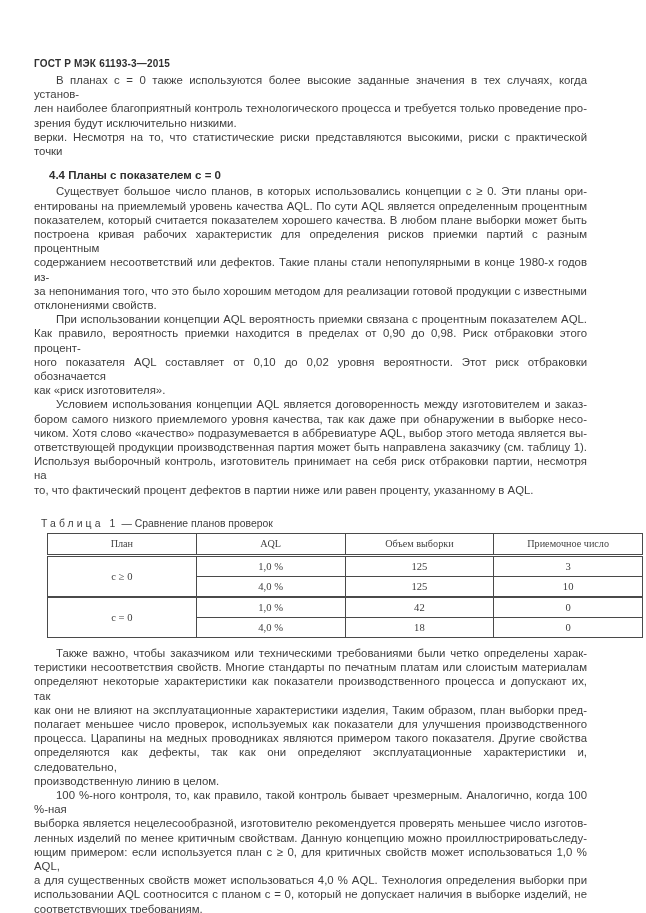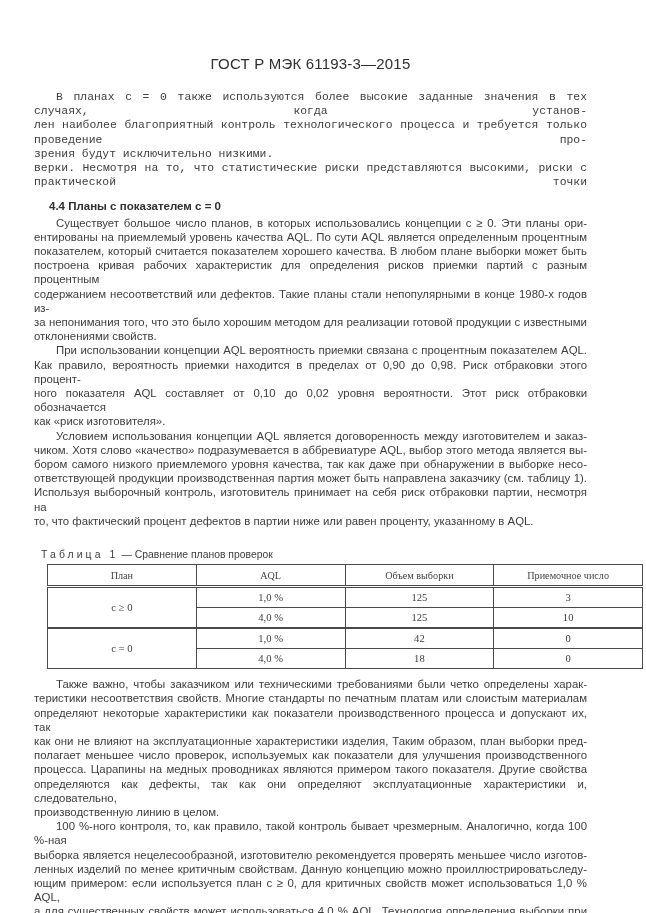--- a/index.html
+++ b/index.html
@@ -9,35 +9,35 @@
     background:#ffffff;
     font-family:"Liberation Sans", sans-serif;
     color:#3d3d3d;
     overflow:hidden;
   }
   .content {
     position:absolute; left:34px; top:0; width:553px;
   }
   .doc-header {
     margin-top:57px;
-    text-align:center;
-    font-weight:normal;
-    font-size:15px;
+    text-align:left;
+    font-weight:bold;
+    font-size:10px;
     line-height:14px;
     color:#2f2f2f;
     letter-spacing:0.2px;
   }
   .para {
     font-size:11.4px;
     line-height:14.2px;
   }
   .pline { text-align:left; white-space:normal; }
   .pline.j { text-align:justify; text-align-last:justify; }
   .para .pline:first-child { text-indent:22px; }
-  .p-first { margin-top:19px;font-family:Liberation Mono, monospace; }
+  .p-first { margin-top:2px; }
   .sect-heading {
     margin-top:10px;
     padding-left:15px;
     font-weight:bold;
     font-size:11.5px;
     line-height:14.2px;
     color:#2f2f2f;
   }
   .p-after-heading { margin-top:2px; }
   .tbl-caption {
@@ -105,22 +105,22 @@
         <div class="pline">отклонениями свойств.</div>
       </div>
     <div class="para">
         <div class="pline j">При использовании концепции AQL вероятность приемки связана с процентным показателем AQL.</div>
         <div class="pline j">Как правило, вероятность приемки находится в пределах от 0,90 до 0,98. Риск отбраковки этого процент-</div>
         <div class="pline j">ного показателя AQL составляет от 0,10 до 0,02 уровня вероятности. Этот риск отбраковки обозначается</div>
         <div class="pline">как «риск изготовителя».</div>
       </div>
     <div class="para">
         <div class="pline j">Условием использования концепции AQL является договоренность между изготовителем и заказ-</div>
+        <div class="pline j">бором самого низкого приемлемого уровня качества, так как даже при обнаружении в выборке несо-</div>
         <div class="pline j">чиком. Хотя слово «качество» подразумевается в аббревиатуре AQL, выбор этого метода является вы-</div>
-        <div class="pline j">бором самого низкого приемлемого уровня качества, так как даже при обнаружении в выборке несо-</div>
         <div class="pline j">ответствующей продукции производственная партия может быть направлена заказчику (см. таблицу 1).</div>
         <div class="pline j">Используя выборочный контроль, изготовитель принимает на себя риск отбраковки партии, несмотря на</div>
         <div class="pline">то, что фактический процент дефектов в партии ниже или равен проценту, указанному в AQL.</div>
       </div>
 
     <div class="tbl-caption">
       <span class="spaced">Таблица 1</span>
       <span>—</span>
       <span>Сравнение планов проверок</span>
     </div>

